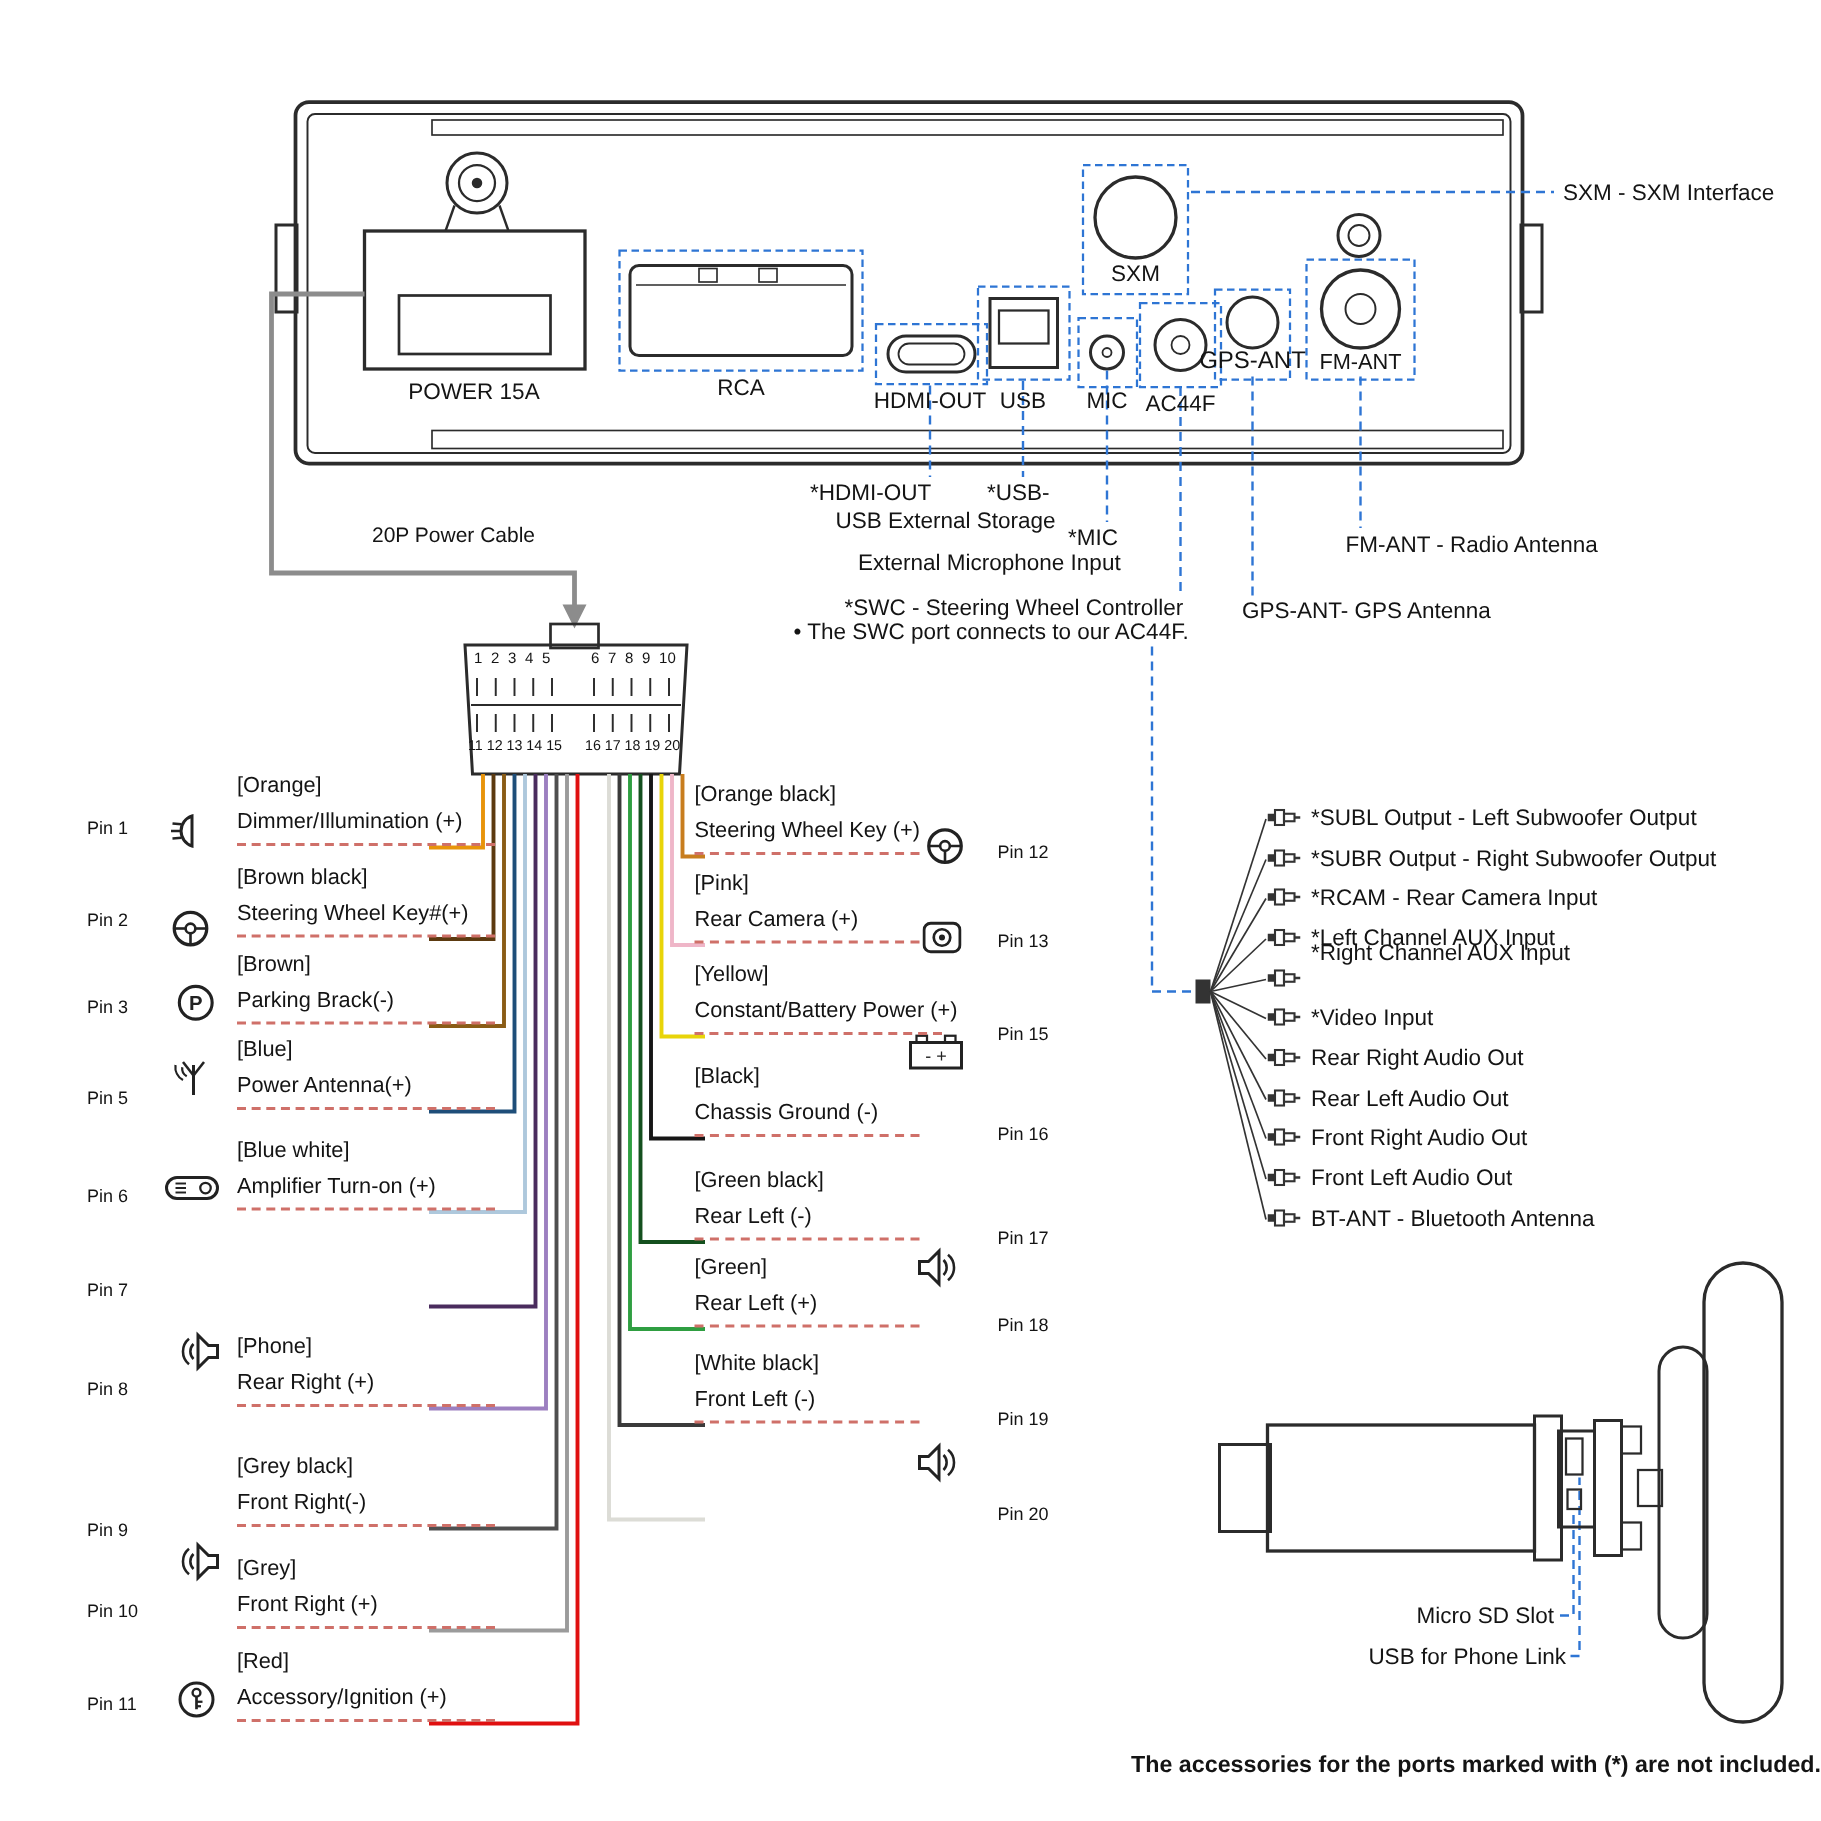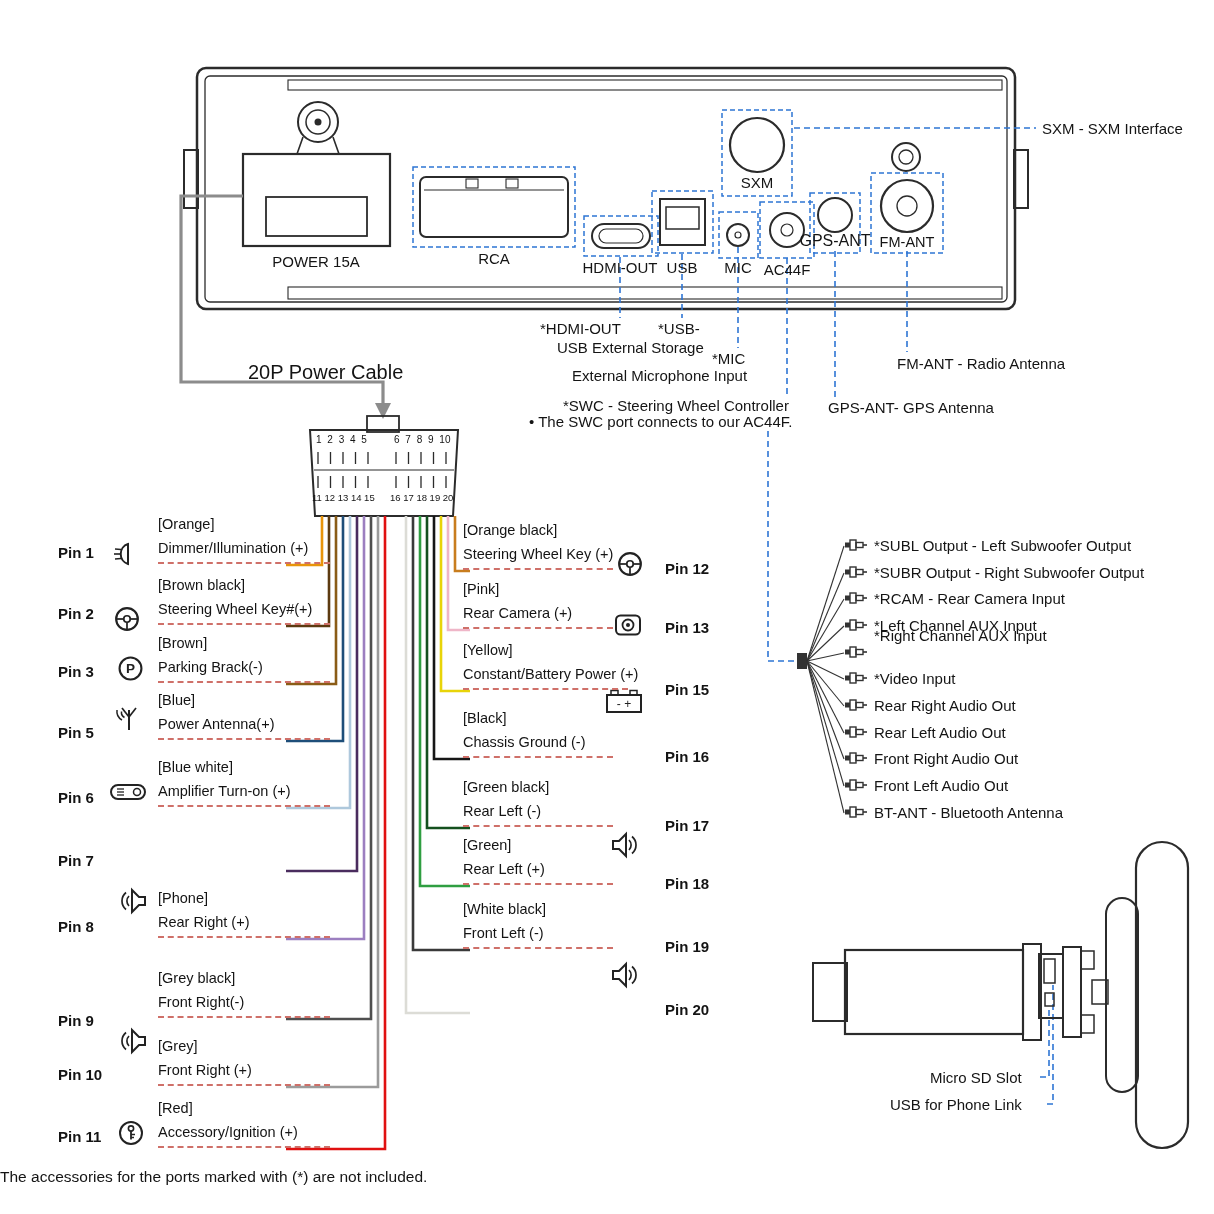--- a/index.html
+++ b/index.html
@@ -2,30 +2,30 @@
 <html><head>
 <meta charset="utf-8">
 <style>
   *{margin:0;padding:0;box-sizing:border-box}
   body{background:#fff}
   .canvas{position:relative;width:1214px;height:1214px;background:#fff;
           font-family:"Liberation Sans",sans-serif;color:#141414;overflow:hidden}
   svg.art{position:absolute;left:0;top:0}
   .t{position:absolute;white-space:nowrap;font-size:15px;line-height:17px}
   .ctr{transform:translateX(-50%)}
-  .pin{font-weight:700;font-size:15px}
+  .pin{font-weight:400;font-size:12px}
   .wlabel{position:absolute;width:172px;font-size:14.5px;line-height:17px}
   .wlabel .clr{margin-bottom:7px}
   .wlabel .fn{padding-bottom:5px;border-bottom:2px dashed #cf7069;white-space:nowrap}
   .wlabel.mid{width:150px}
   .nums{position:absolute;font-size:10px;word-spacing:3px;color:#141414}
   .nums.b{font-size:9.5px;word-spacing:0}
   .out{position:absolute;left:874px;font-size:15px;white-space:nowrap}
-  .note{position:absolute;left:0;width:1214px;text-align:left;font-weight:400;font-size:15.5px;top:1168px}
-  .rt{text-align:left}
+  .note{position:absolute;left:0;width:1214px;text-align:right;font-weight:700;font-size:15.5px;top:1168px}
+  .rt{text-align:right}
   .oln{stroke:#2b2b2b;fill:none}
   .dash{stroke:#2e75d4;fill:none;stroke-width:1.5;stroke-dasharray:5 3}
   .bl{stroke:#2e75d4;fill:none;stroke-width:1.6;stroke-dasharray:6 4}
   .fan{stroke:#333;stroke-width:1.1}
   .wire{fill:none;stroke-width:2.6}
 </style>
 </head>
 <body>
 
 <div class="canvas">
@@ -294,21 +294,21 @@
 <div class="t" style="left:1042px;top:120px">SXM - SXM Interface</div>
 <div class="t" style="left:540px;top:320px">*HDMI-OUT</div>
 <div class="t" style="left:658px;top:320px">*USB-</div>
 <div class="t" style="left:557px;top:339px">USB External Storage</div>
 <div class="t" style="left:712px;top:350px">*MIC</div>
 <div class="t" style="left:572px;top:367px">External Microphone Input</div>
 <div class="t" style="left:563px;top:397px">*SWC - Steering Wheel Controller</div>
 <div class="t" style="left:529px;top:413px">• The SWC port connects to our AC44F.</div>
 <div class="t" style="left:897px;top:355px">FM-ANT - Radio Antenna</div>
 <div class="t" style="left:828px;top:399px">GPS-ANT- GPS Antenna</div>
-<div class="t" style="left:248px;top:364px;font-size:20px">20P Power Cable</div>
+<div class="t" style="left:248px;top:348px;font-size:14px">20P Power Cable</div>
 
 <div class="nums" style="left:316px;top:434px">1 2 3 4 5</div>
 <div class="nums" style="left:394px;top:434px">6 7 8 9 10</div>
 <div class="nums b" style="left:312px;top:492px">11 12 13 14 15</div>
 <div class="nums b" style="left:390px;top:492px">16 17 18 19 20</div>
 
 <div class="t pin" style="left:58px;top:544px">Pin 1</div>
 <div class="t pin" style="left:58px;top:605px">Pin 2</div>
 <div class="t pin" style="left:58px;top:663px">Pin 3</div>
 <div class="t pin" style="left:58px;top:724px">Pin 5</div>

